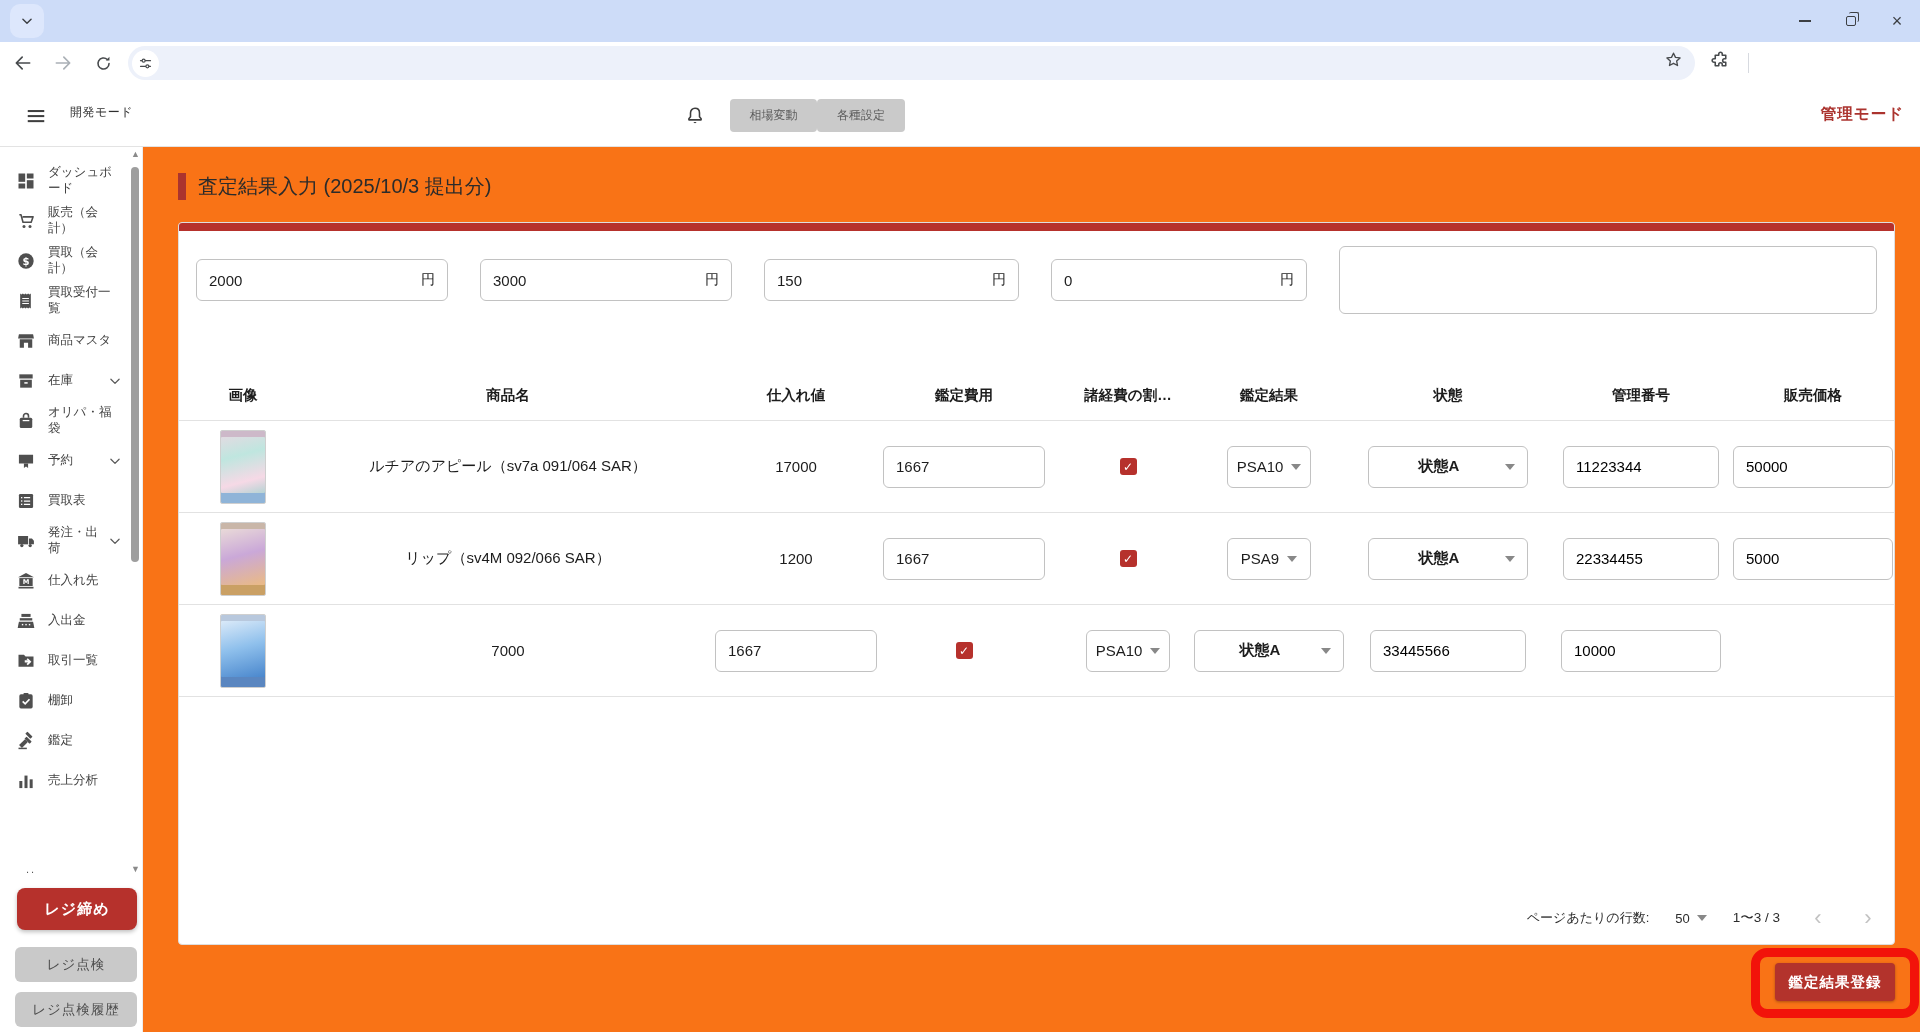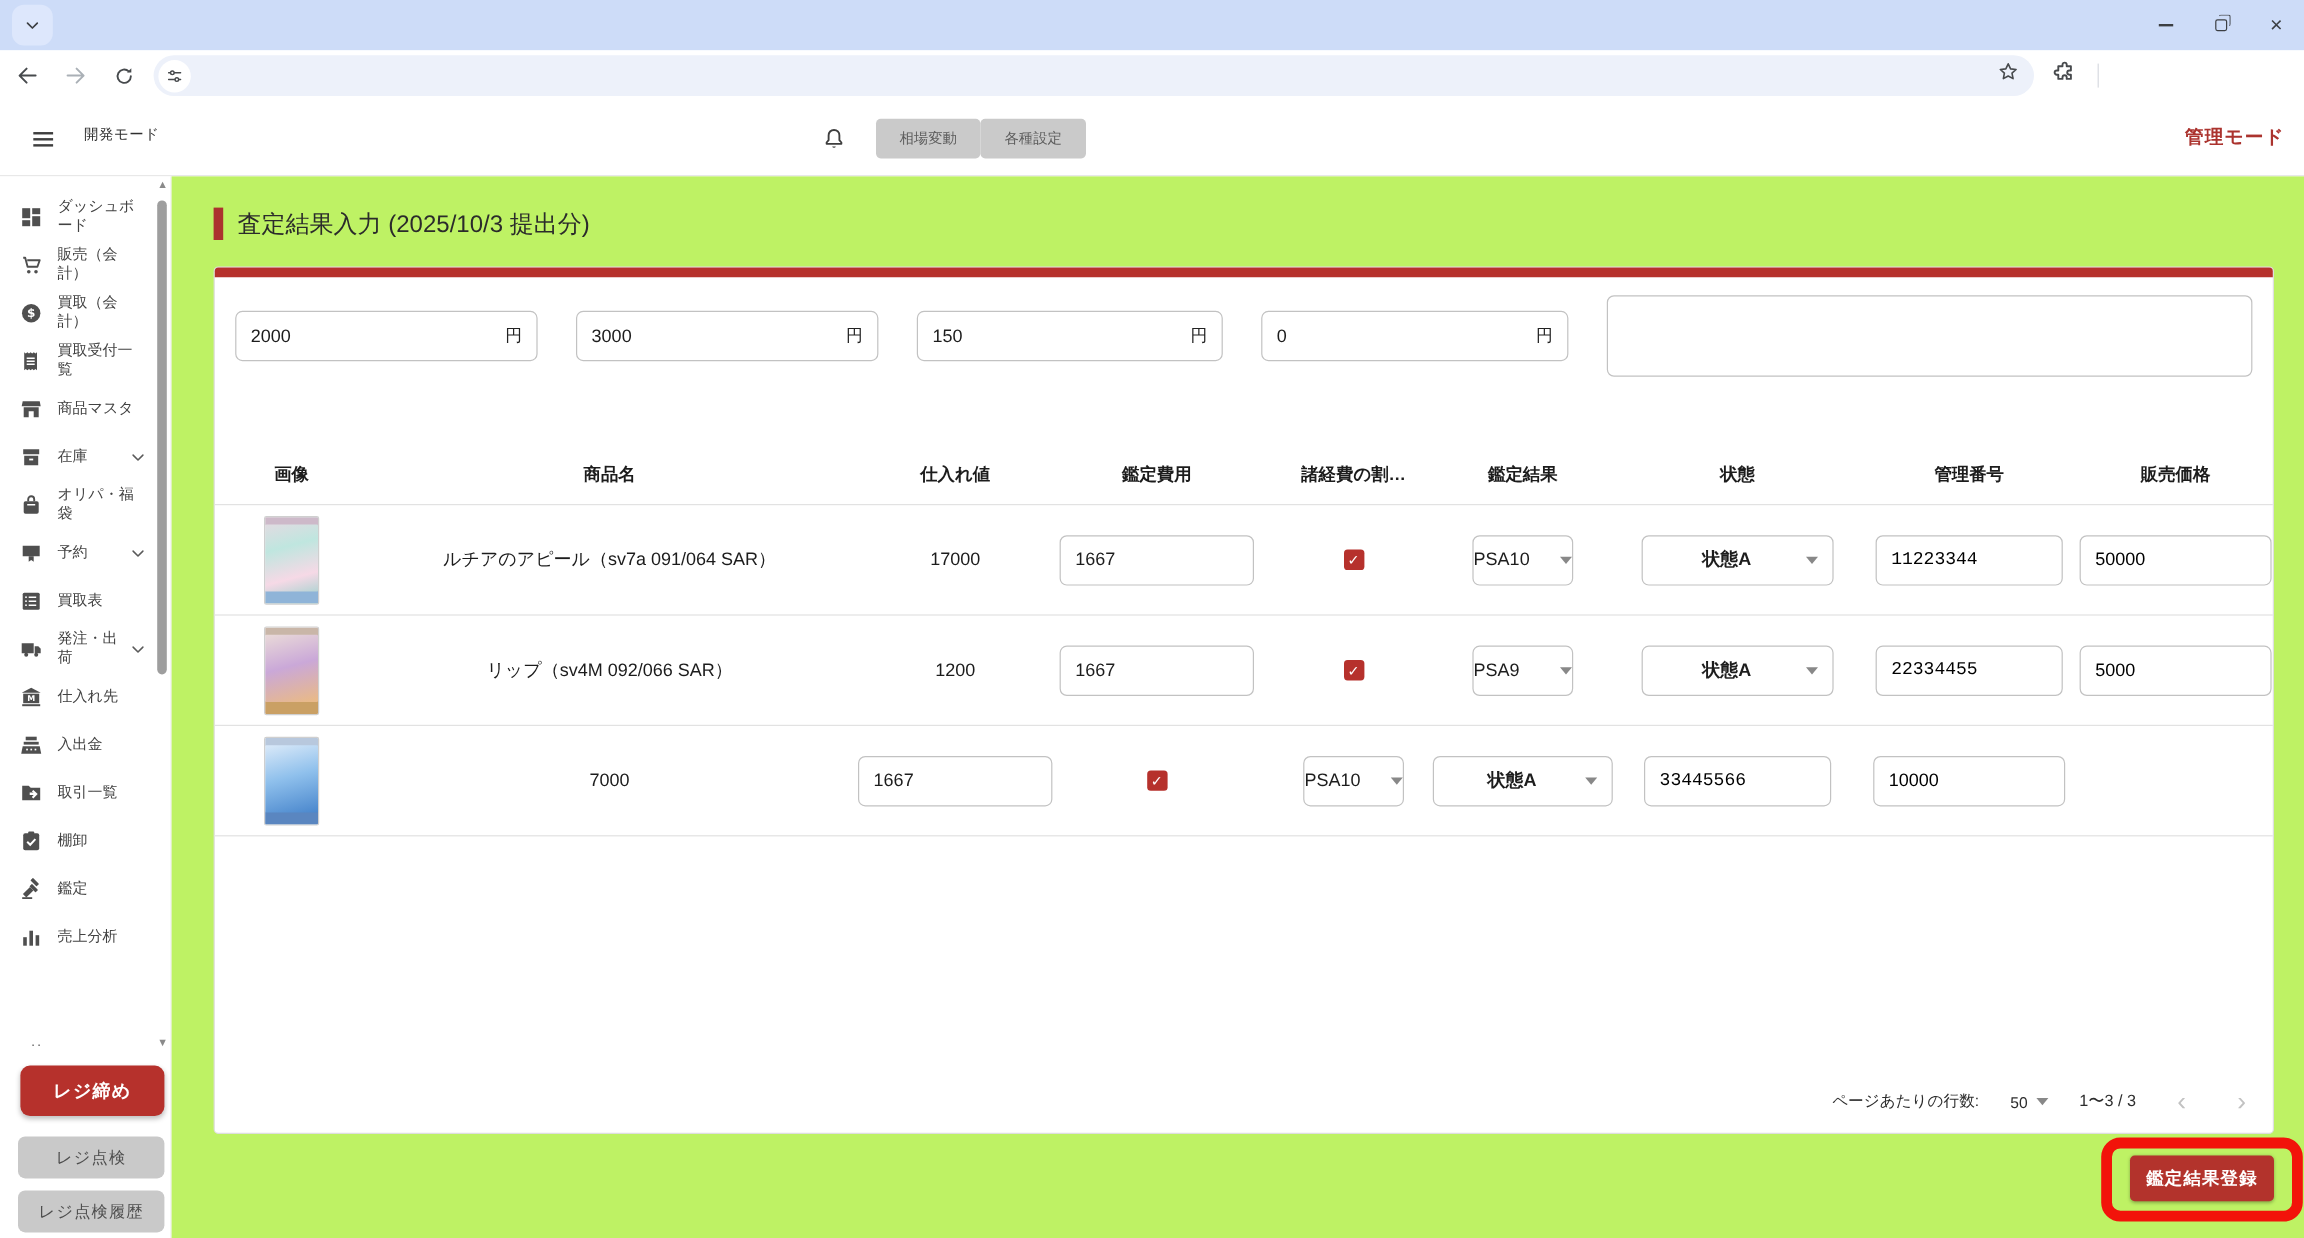--- a/index.html
+++ b/index.html
@@ -42,21 +42,21 @@
   .side-more { position:absolute; left:26px; top:716px; font-size:11px; color:#555; letter-spacing:2px; }
   .side-scrollbar-up { position:absolute; right:2px; top:2px; font-size:9px; color:#8a8a8a; }
   .side-scrollbar-down { position:absolute; right:2px; top:717px; font-size:9px; color:#8a8a8a; }
   .side-thumb { position:absolute; right:3px; top:20px; width:8px; height:395px; border-radius:4px; background:#9e9e9e; }
   .regclose-btn { position:absolute; left:17px; top:741px; width:120px; height:42px; background:#b6312c; color:#fff; border:none; border-radius:8px; font-size:15px; font-weight:700; font-family:inherit; box-shadow:0 2px 4px rgba(0,0,0,.25); letter-spacing:1px; }
   .gray-btn { position:absolute; left:15px; width:122px; height:35px; background:#c9c9c9; color:#4e4e4e; border:none; border-radius:6px; font-size:13.5px; font-family:inherit; letter-spacing:1px; }
   .regcheck-btn { top:800px; }
   .reghist-btn { top:845px; }
 
   
-  .main { position:absolute; left:143px; top:147px; right:0; bottom:0; background:#bef264; }
+  .main { position:absolute; left:143px; top:147px; right:0; bottom:0; background:#f97316; }
   .page-title-row { position:absolute; left:35px; top:26px; display:flex; align-items:center; }
   .title-bar { width:8px; height:27px; background:#ab332e; margin-right:12px; }
   .page-title { font-size:20px; color:#2b2b2b; }
 
   .card { position:absolute; left:35px; top:75px; width:1717px; height:723px; background:#fff; border:1px solid #dedede; border-radius:4px; }
   .card-topbar { height:8px; background:#b6312c; border-radius:3px 3px 0 0; }
 
   .fees-labels { display:grid; grid-template-columns:252px 252px 255px 256px 538px; column-gap:32px; padding:0 17px; height:33px; align-items:center; border-bottom:1px solid #e4e4e4; }
   .fees-labels div { text-align:center; font-size:14px; color:#333; }
   .fees-inputs { display:grid; grid-template-columns:252px 252px 255px 256px 538px; column-gap:32px; padding:0 17px; height:98px; align-items:center; }
@@ -70,24 +70,24 @@
   .trow > div { display:flex; align-items:center; justify-content:center; }
   .thead { height:50px; }
   .thead div { font-size:14.5px; font-weight:700; color:#1c1c1c; }
   .tbody-row { height:92px; }
   .cell-text { font-size:15px; color:#1c1c1c; }
   .thumb { width:46px; height:74px; border:1px solid #cfcfcf; border-radius:2px; }
   .thumb-0 { background:linear-gradient(165deg,#e9d9e2 0%,#bfe6df 35%,#f6d9e6 68%,#8fd0c9 100%); box-shadow:inset 0 6px 0 #cdb9c9, inset 0 -10px 0 #8fb4d8; }
   .thumb-1 { background:linear-gradient(165deg,#efe3d8 0%,#caa8d8 45%,#e8b98a 85%); box-shadow:inset 0 6px 0 #c9b6a8, inset 0 -10px 0 #caa064; }
   .thumb-2 { background:linear-gradient(165deg,#e8f1fb 0%,#8fc0ec 45%,#3f7ec8 95%); box-shadow:inset 0 6px 0 #b8c8dd, inset 0 -10px 0 #5a86c0; }
   .fee-input { width:162px; height:42px; border:1px solid #c2c2c2; border-radius:6px; font-size:15px; font-family:inherit; color:#1d1d1d; padding:0 12px; }
-  .mgmt-input { width:156px; height:42px; border:1px solid #c2c2c2; border-radius:6px; font-size:15px; font-family:Liberation Mono, monospace; padding:0 12px; }
+  .mgmt-input { width:156px; height:42px; border:1px solid #c2c2c2; border-radius:6px; font-size:15px; font-family:Liberation Sans, sans-serif; padding:0 12px; }
   .price-input { width:160px; height:42px; border:1px solid #c2c2c2; border-radius:6px; font-size:15px; font-family:inherit; padding:0 12px; }
   .checkbox { width:17px; height:17px; background:#b6312c; border-radius:3px; display:flex; align-items:center; justify-content:center; color:#fff; font-size:12px; }
-  .selectbox { height:42px; border:1px solid #c2c2c2; border-radius:6px; background:#fff; display:flex; align-items:center; justify-content:space-between; gap:8px; font-size:15px; color:#1d1d1d; cursor:pointer; }
+  .selectbox { height:42px; border:1px solid #c2c2c2; border-radius:6px; background:#fff; display:flex; align-items:center; justify-content:center; gap:8px; font-size:15px; color:#1d1d1d; cursor:pointer; }
   .selectbox.grade { width:84px; }
   .selectbox.cond { width:160px; justify-content:space-between; padding:0 12px;font-weight:bold; }
   .tri { width:0; height:0; border-left:5px solid transparent; border-right:5px solid transparent; border-top:6px solid #888; }
 
   .pagination { position:absolute; right:14px; bottom:0; height:52px; display:flex; align-items:center; gap:26px; }
   .pg-label { font-size:13px; color:#2c2c2c; }
   .pg-select { display:flex; align-items:center; gap:7px; font-size:13px; color:#2c2c2c; cursor:pointer; }
   .pg-range { font-size:13.5px; color:#2c2c2c; }
   .pg-arrow { font-size:22px; color:#c2c2c2; width:24px; text-align:center; }
 

